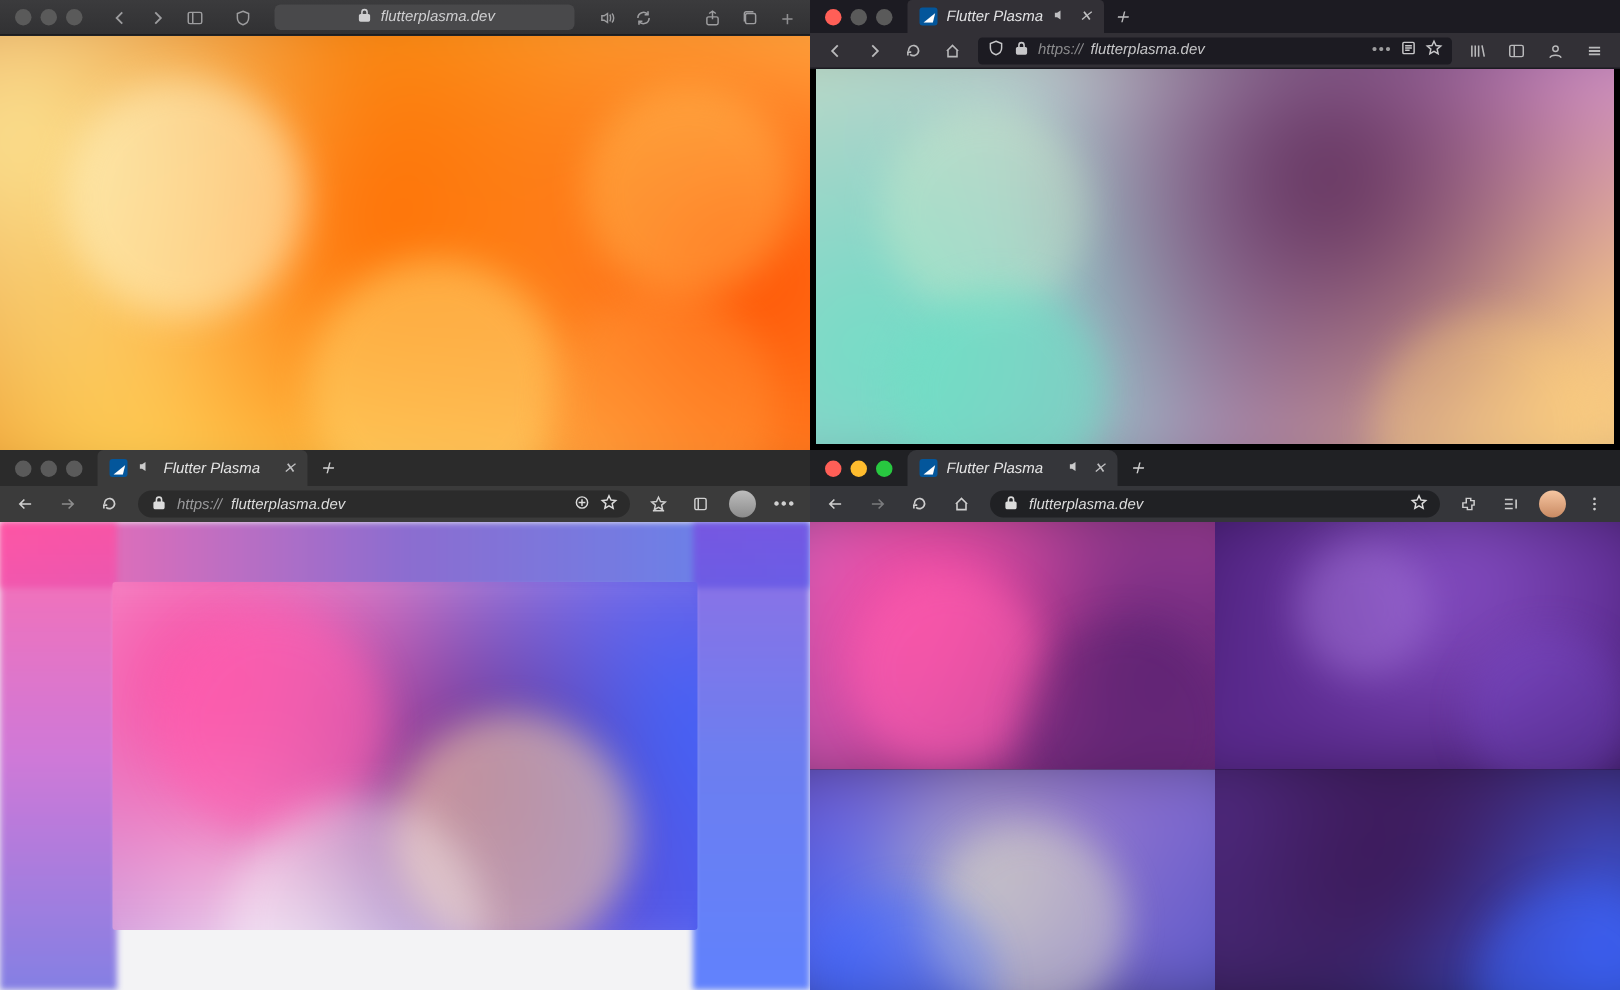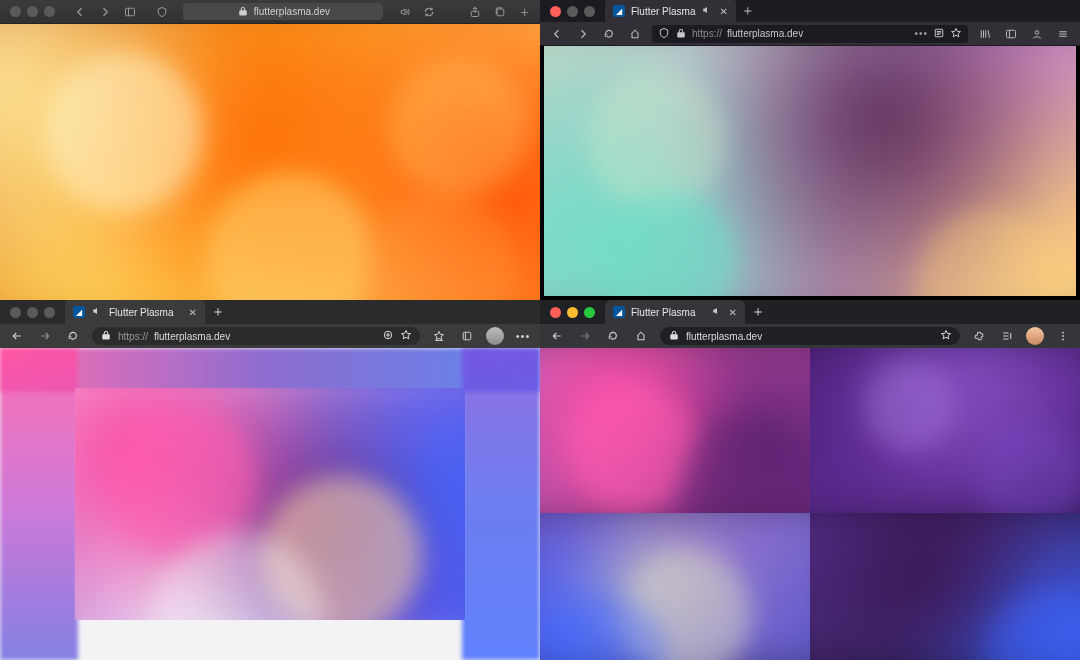--- a/index.html
+++ b/index.html
@@ -1,17 +1,17 @@
 <!DOCTYPE html>
 <html><head>
 <meta charset="utf-8">
 <style>
   * { box-sizing: border-box; margin: 0; padding: 0; }
   html, body { width: 1080px; height: 660px; background: #000; font-family: -apple-system, "Segoe UI", sans-serif; overflow: hidden; }
-  .grid { display: grid; grid-template-columns: 540px 540px; grid-template-rows: 300px 360px; width: 1080px; height: 660px; }
+  .grid { display: grid; grid-template-columns: 540px 540px; grid-template-rows: 300px 360px; width: 1080px; height: 660px; font-style: italic; }
   .pane { position: relative; overflow: hidden; }
 
   .traffic { display: flex; gap: 6px; align-items: center; padding: 0 10px; height: 100%; }
   .tdot { width: 11px; height: 11px; border-radius: 50%; }
   .tclose { background: #ff5f57; } .tmin { background: #febc2e; } .tmax { background: #28c840; }
   .tgrey { background: #5a5a5a; }
 
   
   .safari .toolbar { height: 24px; background: linear-gradient(#3b3b3d,#313133); border-bottom:1px solid #232325; display:flex; align-items:center; gap:6px; padding:0 6px 0 0; color:#ccc; font-size:10px; }
   .safari .traffic { gap:6px; }

